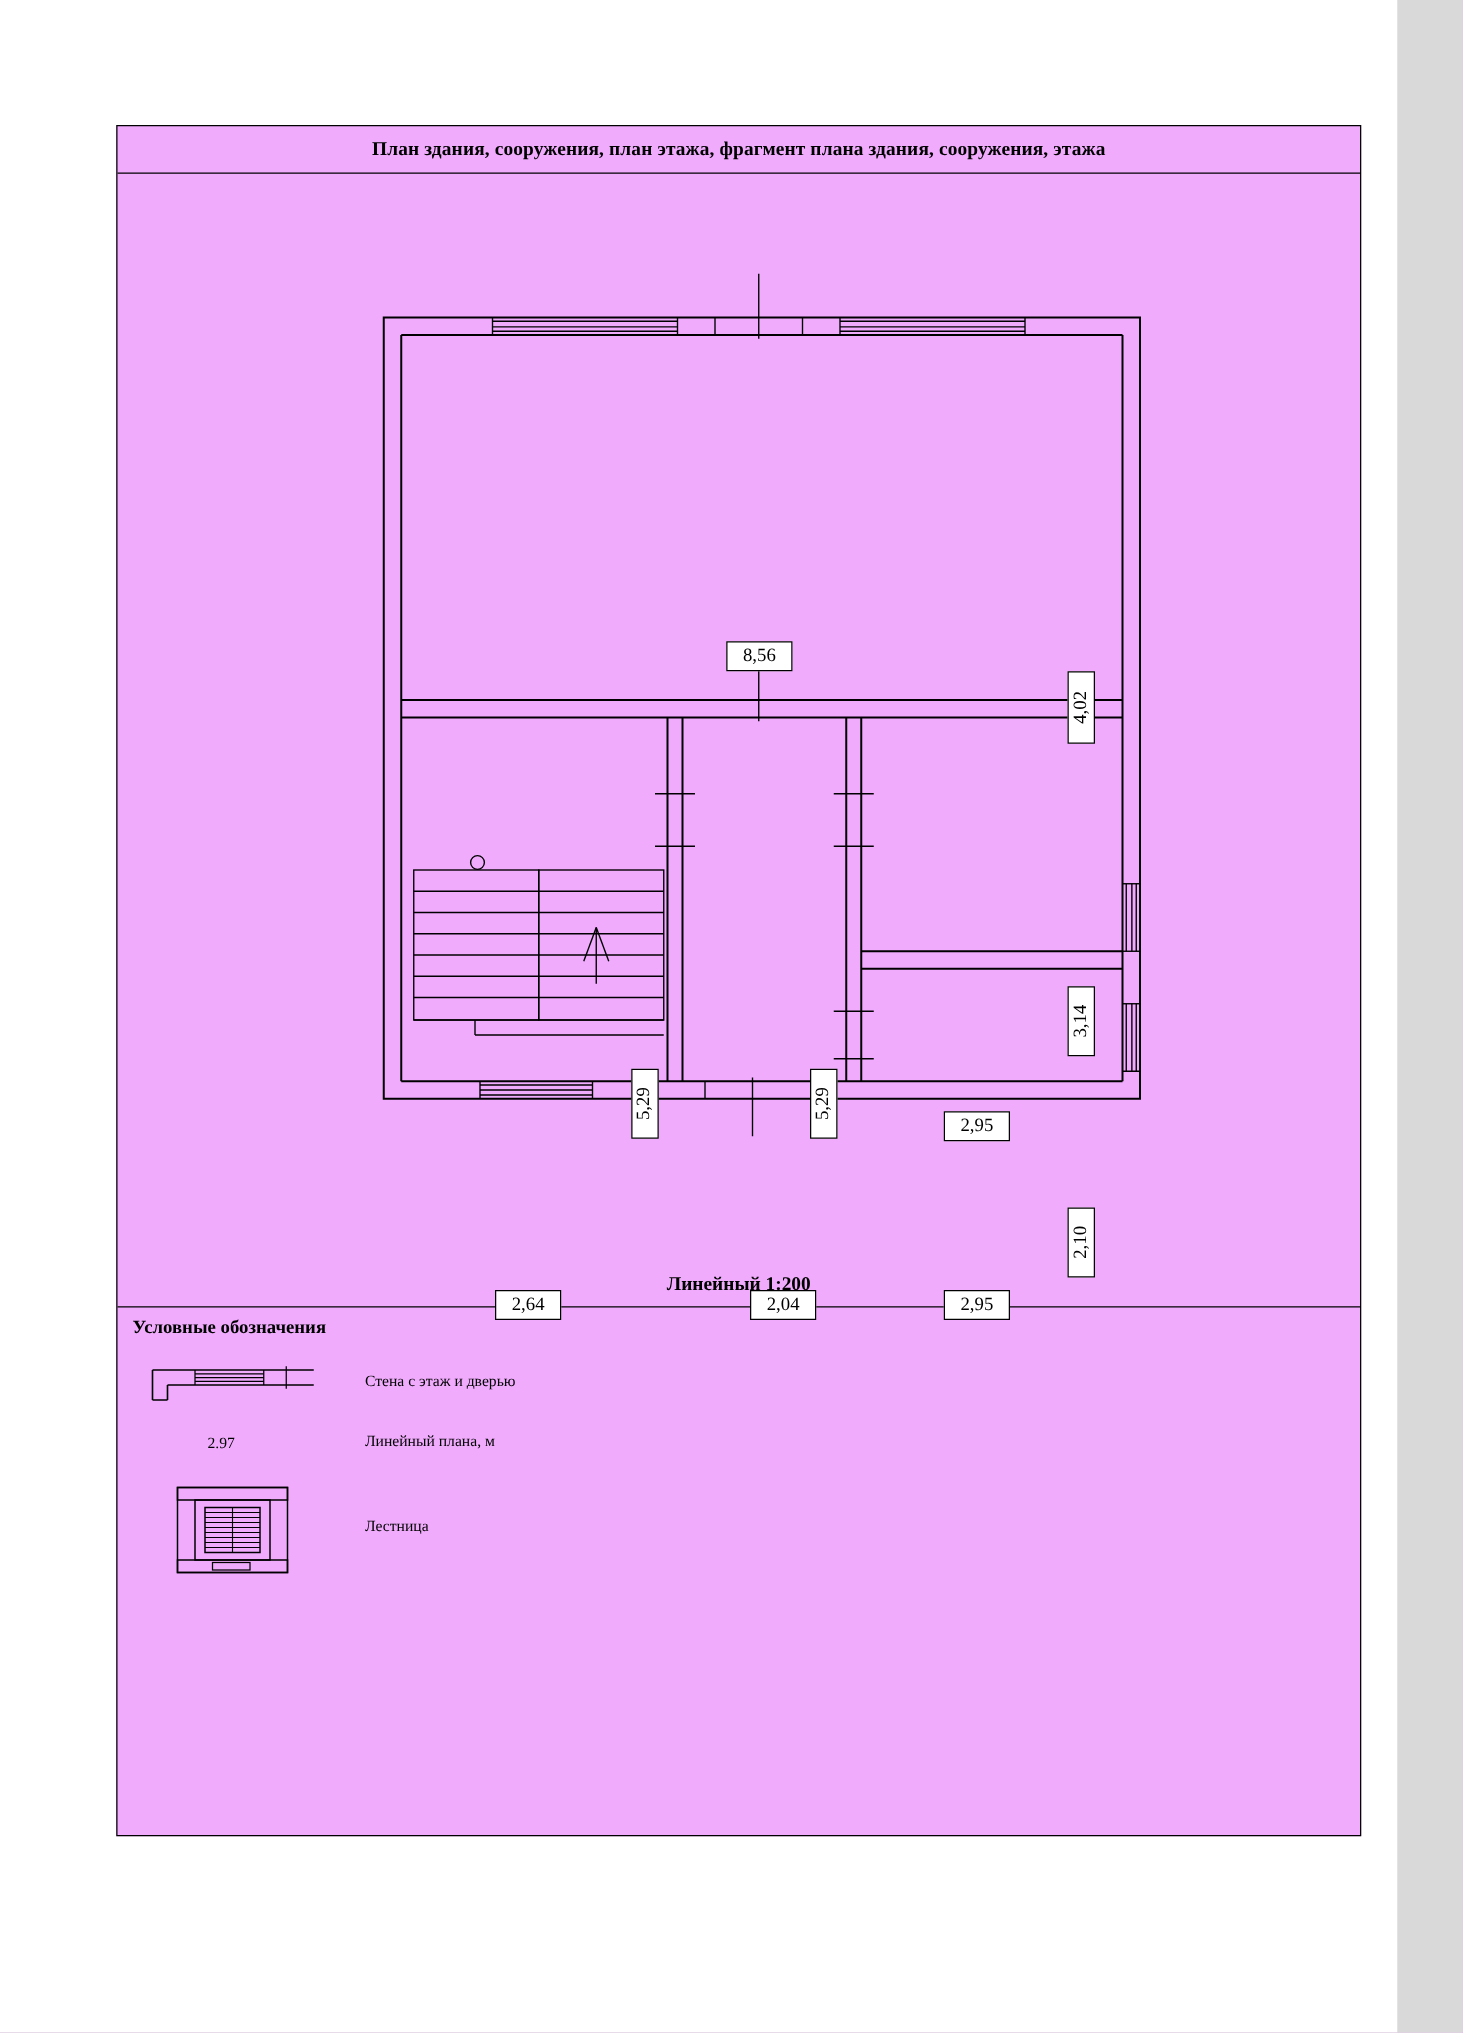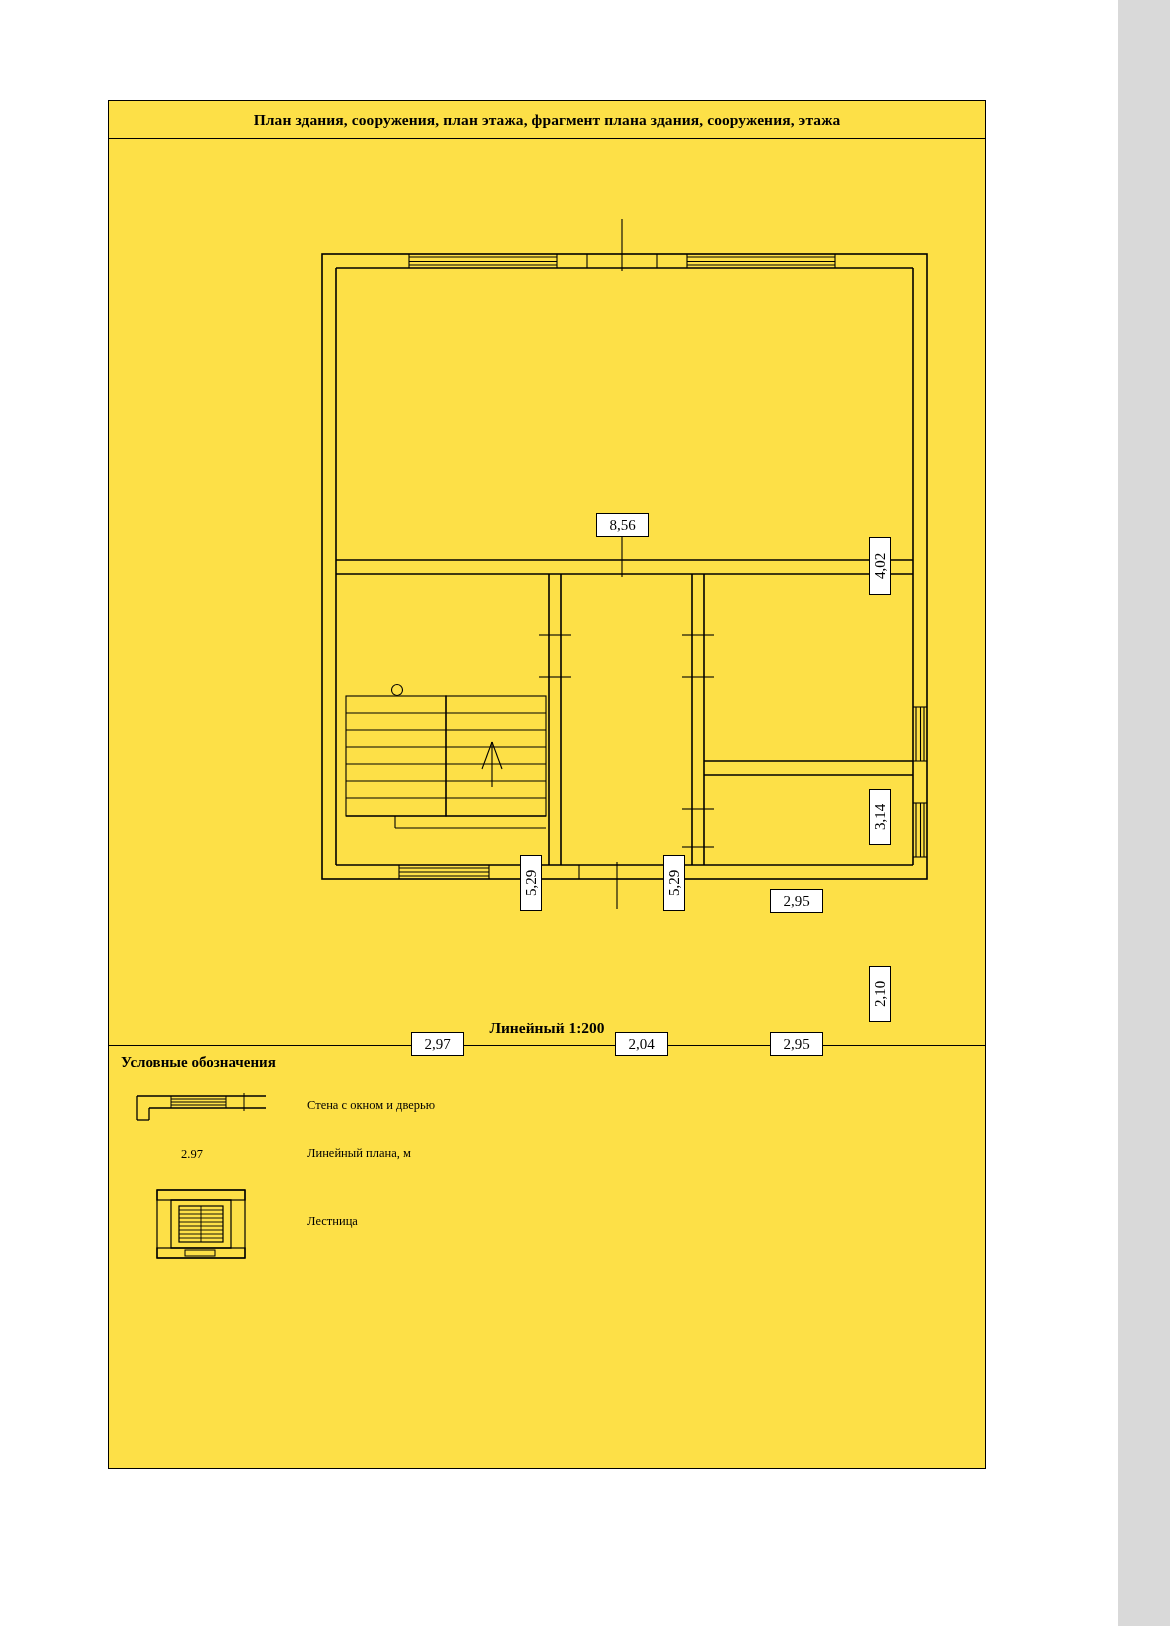--- a/index.html
+++ b/index.html
@@ -25,27 +25,27 @@
   #page-right-strip {
     position: absolute;
     left: 1118px;
     top: 0;
     width: 52px;
     height: 1626px;
     background: #d9d9d9;
   }
   #doc-frame {
     position: absolute;
-    left: 108px;
+    left: 93px;
     top: 100px;
-    width: 878px;
+    width: 996px;
     height: 1369px;
     border: 1.5px solid #000;
     box-sizing: border-box;
-    background: #fde047;
+    background: #f0abfc;
   }
   #title-bar {
     position: absolute;
     left: 0;
     top: 0;
     width: 100%;
     height: 38px;
     border-bottom: 1.5px solid #000;
     box-sizing: border-box;
     display: flex;
@@ -261,21 +261,21 @@
       <div class="dimbox vert" style="left:760px; top:650px; width:22px; height:56px;">3,14</div>
 
       <div class="dimbox vert" style="left:411px; top:716px; width:22px; height:56px;">5,29</div>
 
       <div class="dimbox vert" style="left:554px; top:716px; width:22px; height:56px;">5,29</div>
 
       <div class="dimbox" style="left:661px; top:750px; width:53px; height:24px;">2,95</div>
 
       <div class="dimbox vert" style="left:760px; top:827px; width:22px; height:56px;">2,10</div>
 
-      <div class="dimbox" style="left:302px; top:893px; width:53px; height:24px;">2,97</div>
+      <div class="dimbox" style="left:302px; top:893px; width:53px; height:24px;">2,64</div>
 
       <div class="dimbox" style="left:482px; top:893px; width:53px; height:24px;margin-left:24px;">2,04</div>
 
       <div class="dimbox" style="left:661px; top:893px; width:53px; height:24px;">2,95</div>
 
       <div id="scale-label">Линейный 1:200</div>
     </div>
 
     <div id="legend-area">
       <div id="legend-title">Условные обозначения</div>
@@ -288,21 +288,21 @@
         <line x1="18" y1="18" x2="18" y2="30" stroke="#000" stroke-width="1.3"></line>
         <g stroke="#000" stroke-width="1">
           <line x1="40" y1="9" x2="95" y2="9"></line>
           <line x1="40" y1="12" x2="95" y2="12"></line>
           <line x1="40" y1="15" x2="95" y2="15"></line>
           <line x1="40" y1="6" x2="40" y2="18"></line>
           <line x1="95" y1="6" x2="95" y2="18"></line>
           <line x1="113" y1="3" x2="113" y2="21"></line>
         </g>
       </svg>
-      <div class="legend-row-label" style="left:198px; top:52px;">Стена с окном и дверью</div>
+      <div class="legend-row-label" style="left:198px; top:52px;">Стена с этаж и дверью</div>
 
       <div class="legend-dim-value" style="left:72px; top:101px;">2.97</div>
       <div class="legend-row-label" style="left:198px; top:100px;">Линейный плана, м</div>
 
       <svg width="96" height="76" viewBox="0 0 96 76" style="position:absolute; left:44px; top:140px;">
         <rect x="4" y="4" width="88" height="68" fill="none" stroke="#000" stroke-width="1.2"></rect>
         <rect x="4" y="4" width="88" height="10" fill="none" stroke="#000" stroke-width="1.2"></rect>
         <rect x="4" y="62" width="88" height="10" fill="none" stroke="#000" stroke-width="1.2"></rect>
         <rect x="18" y="14" width="60" height="48" fill="none" stroke="#000" stroke-width="1.2"></rect>
         <rect x="26" y="20" width="44" height="36" fill="none" stroke="#000" stroke-width="1.2"></rect>

